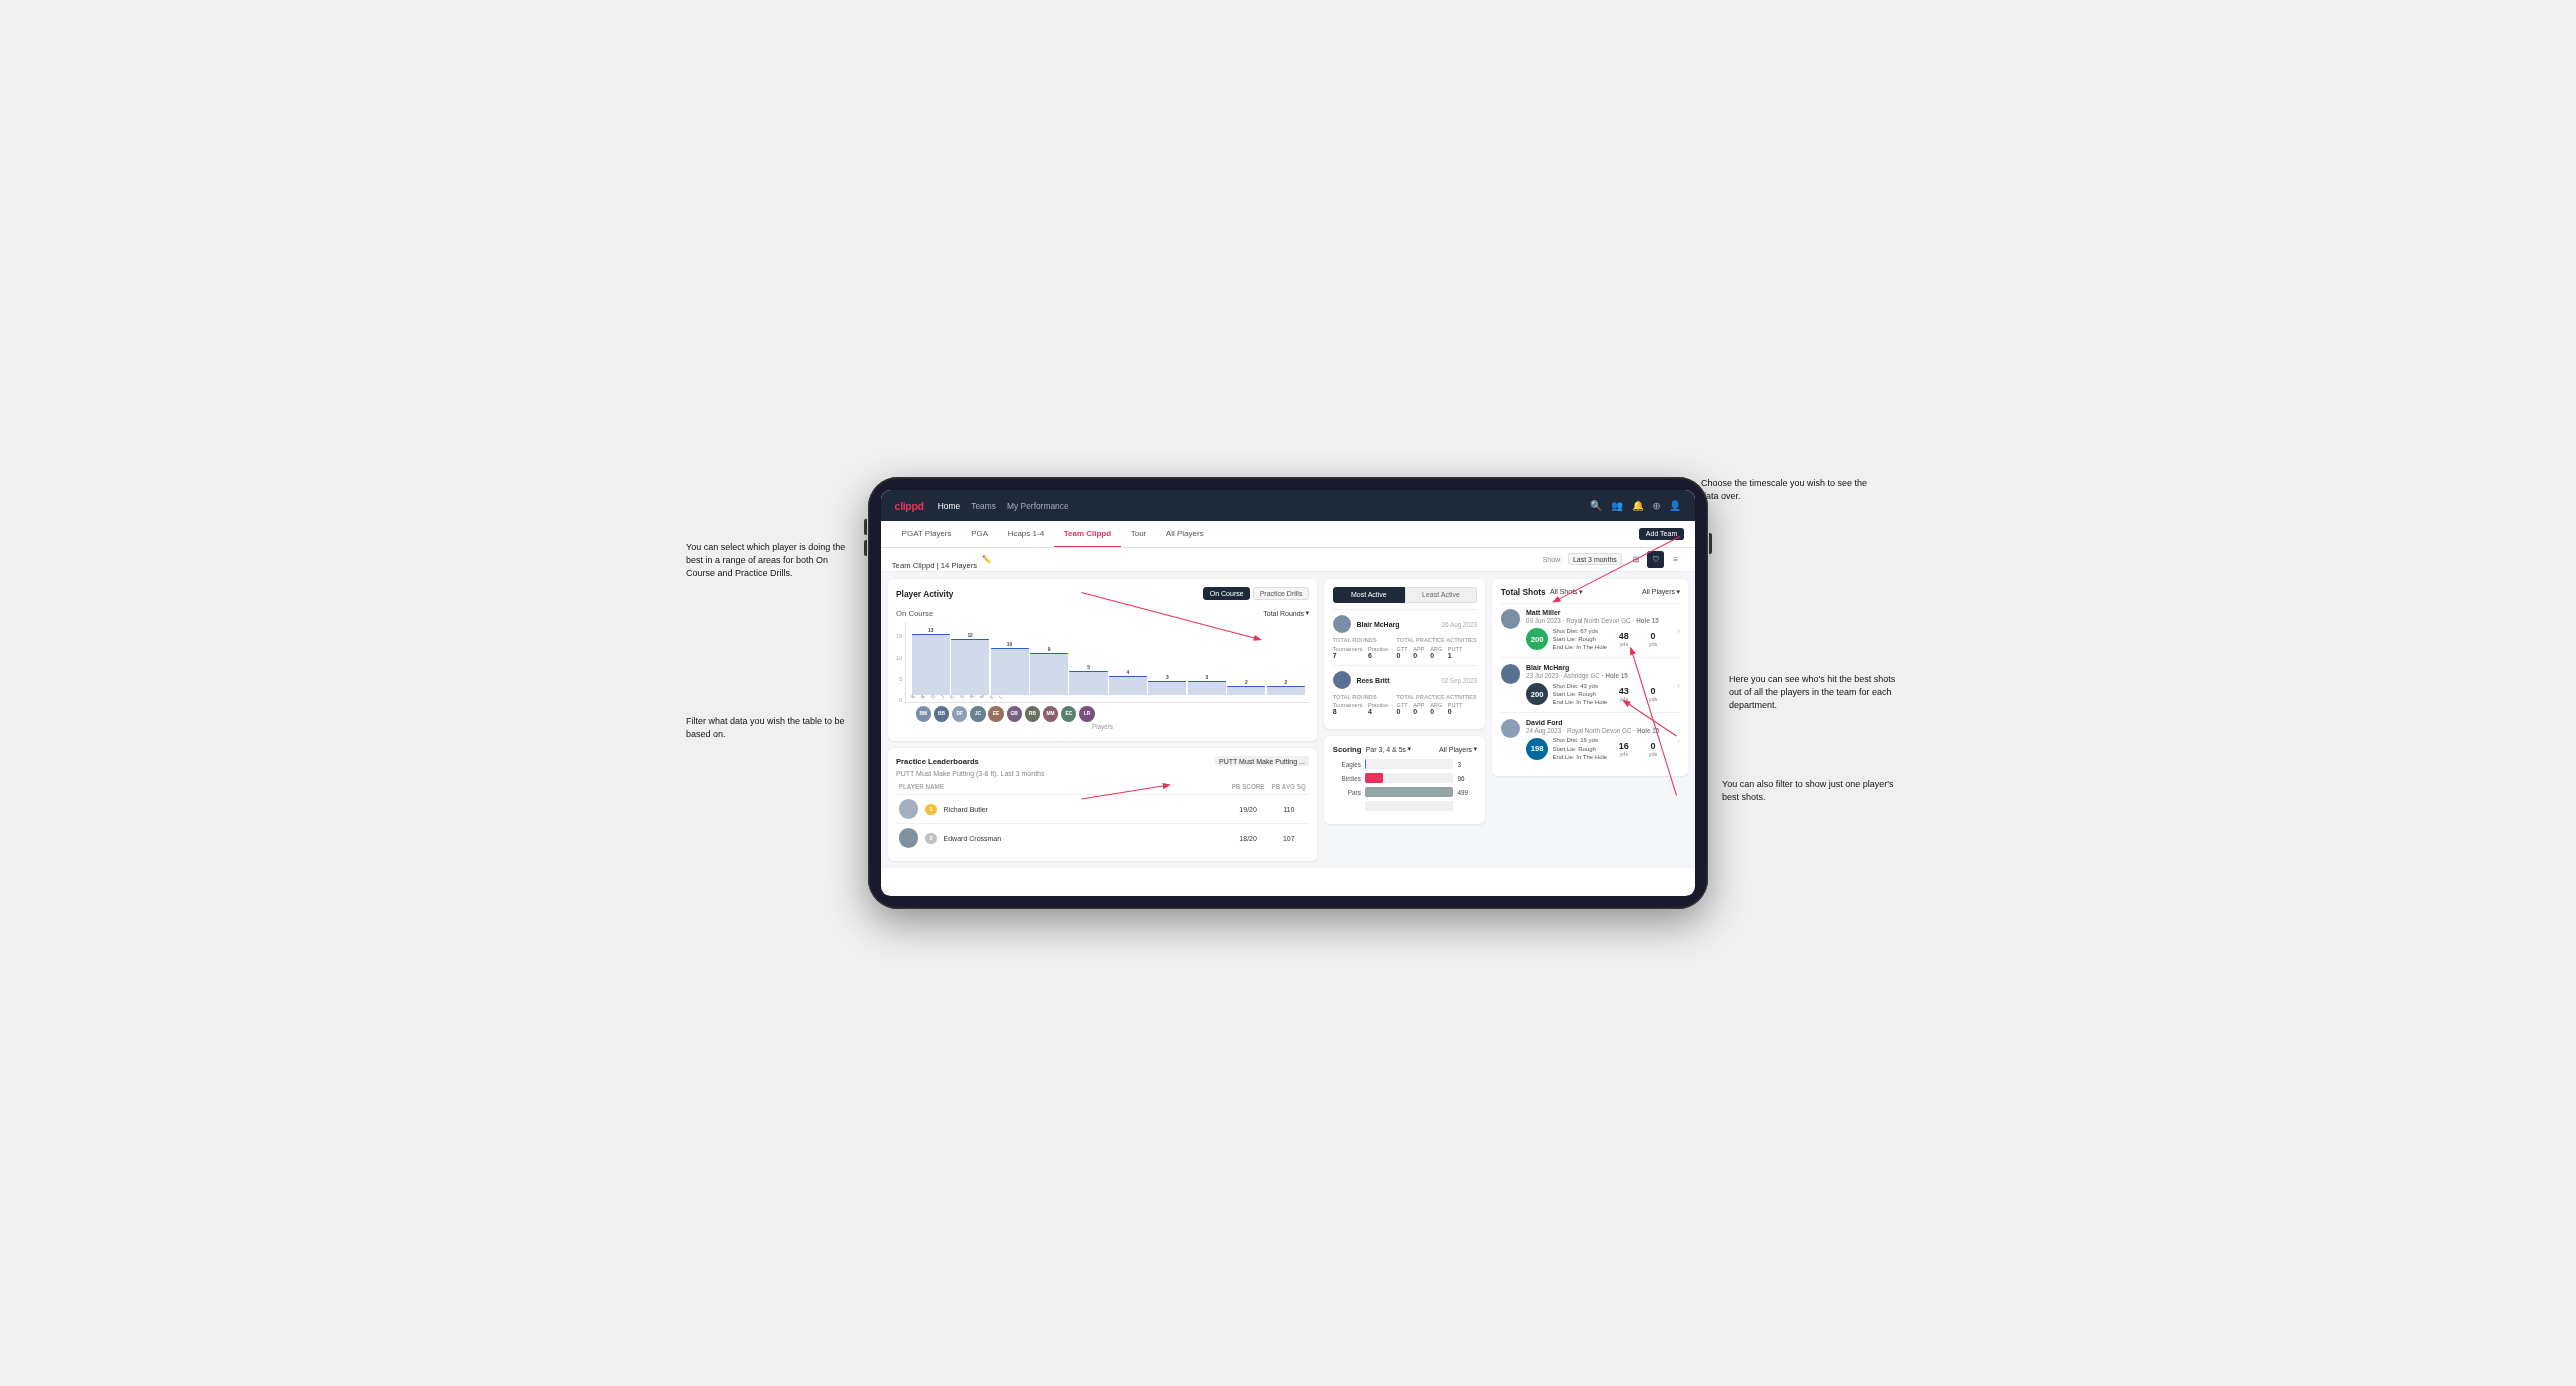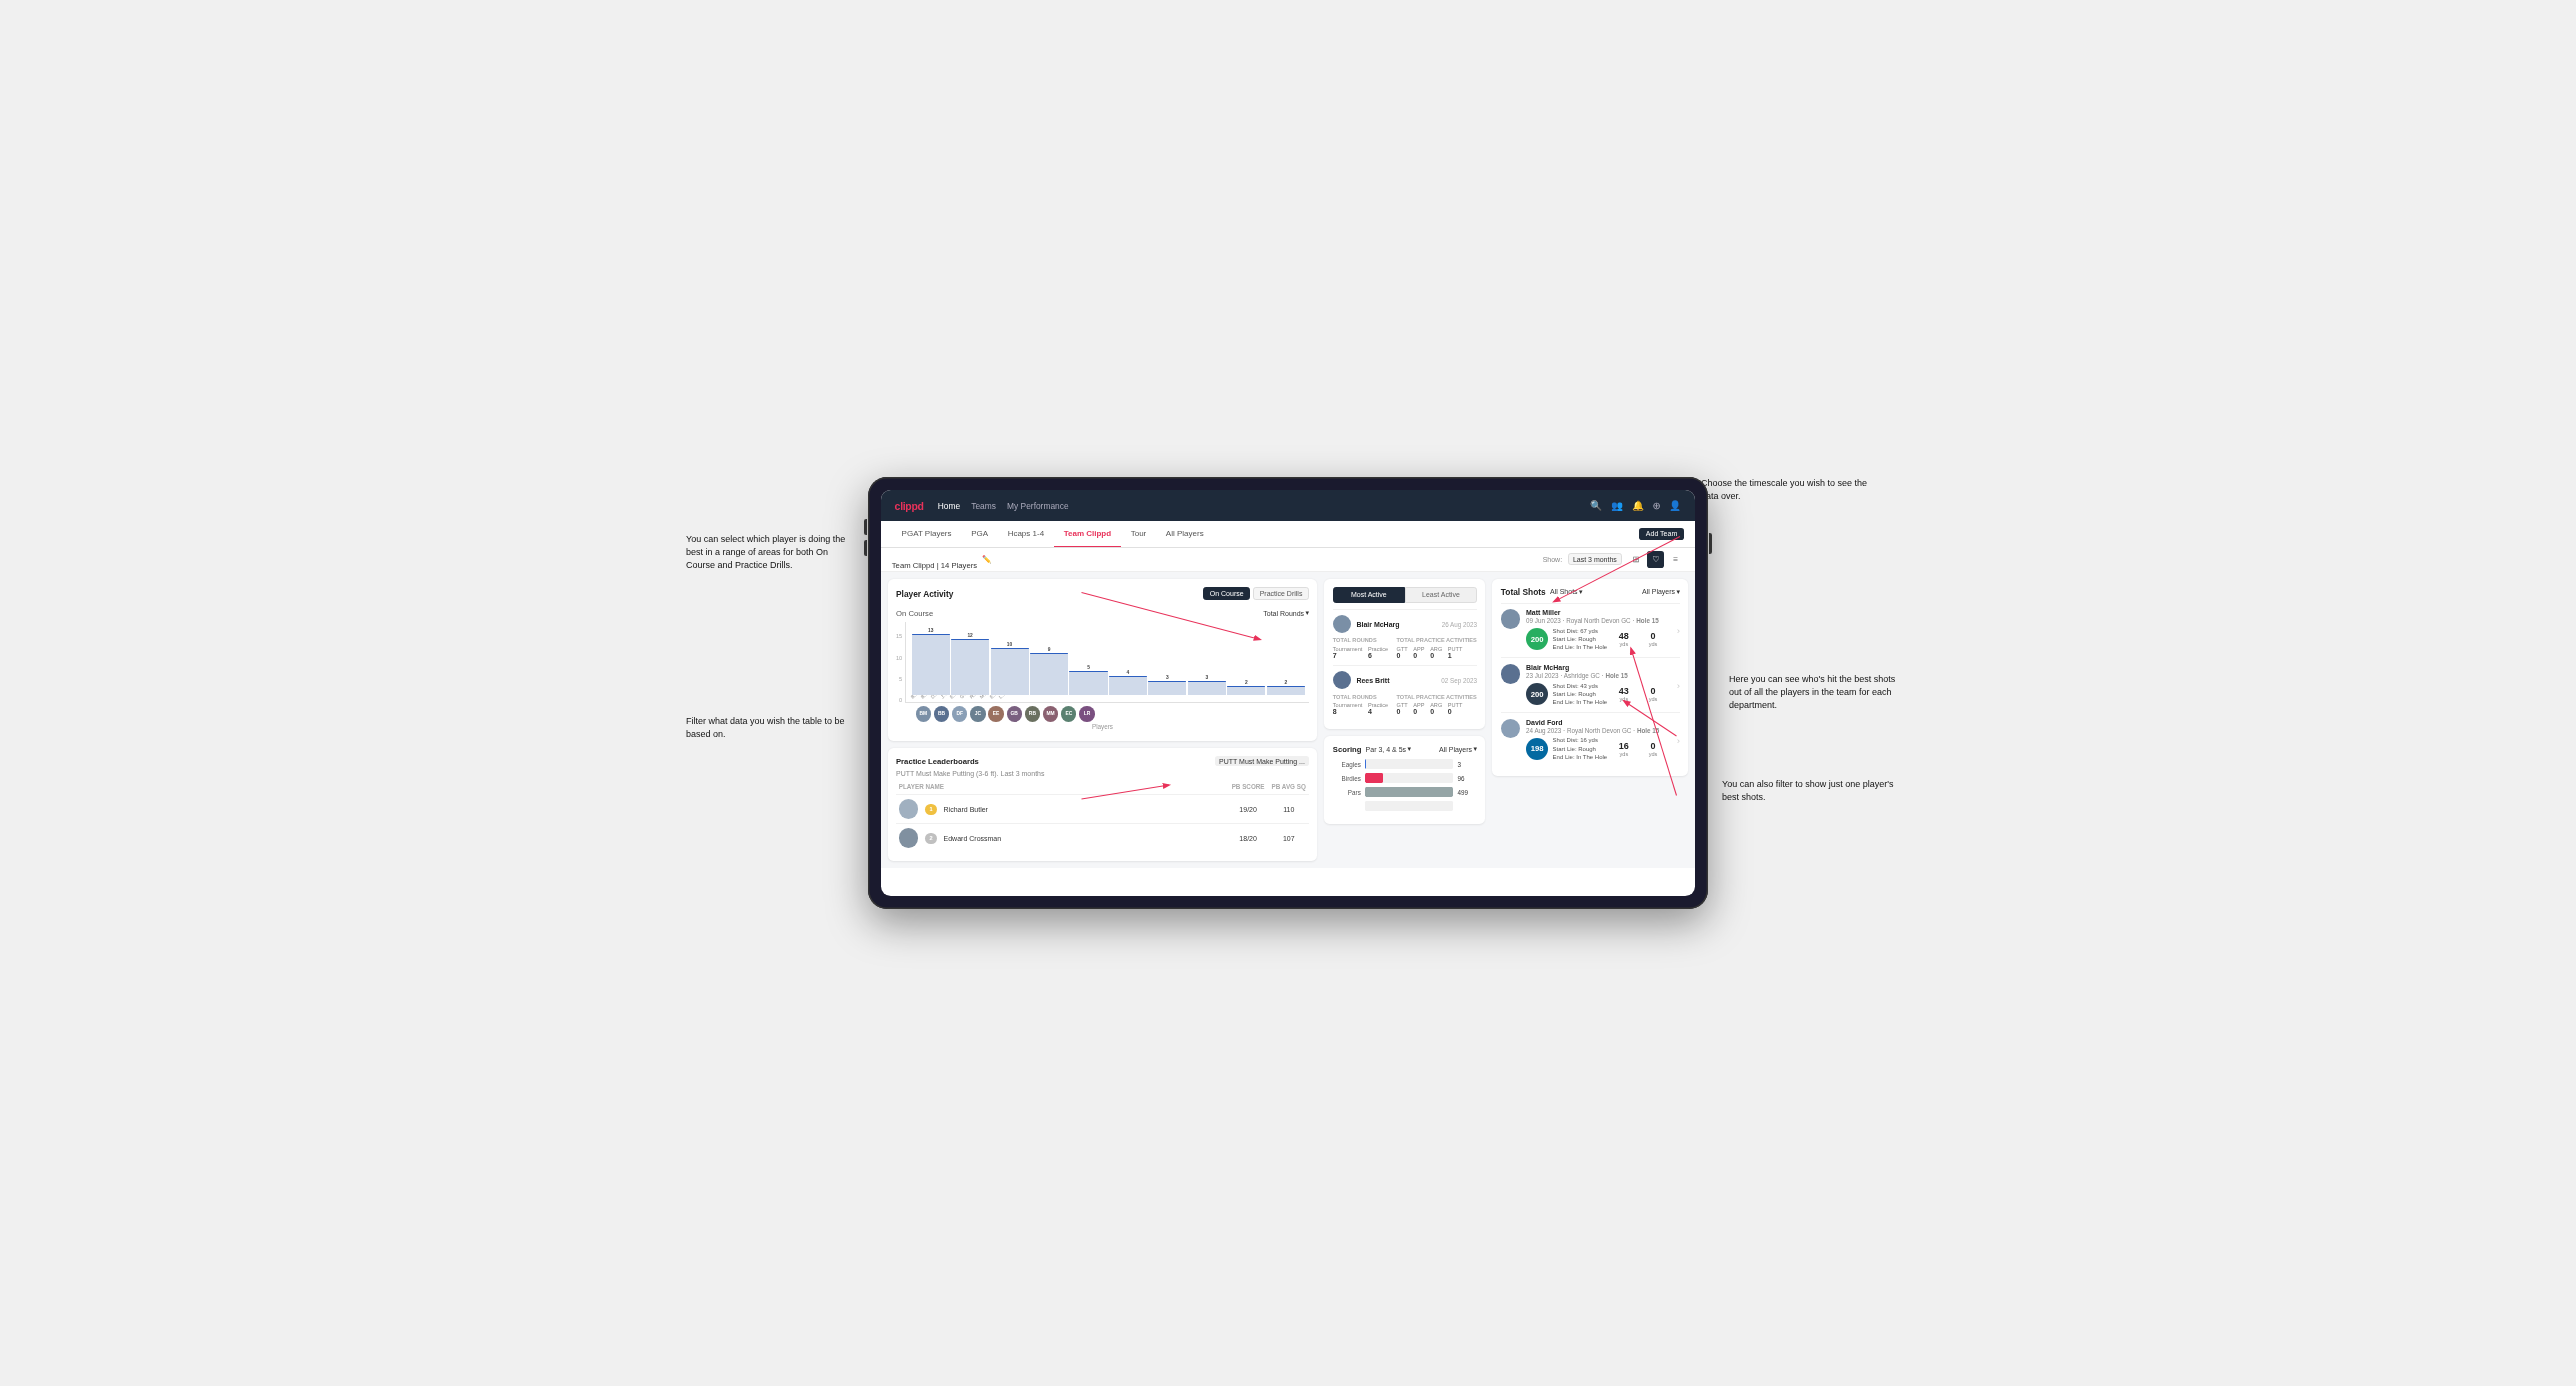--- a/index.html
+++ b/index.html
@@ -28,21 +28,21 @@
     }
 
     .annotation-top-right {
       top: 0;
       right: -168px;
       max-width: 175px;
     }
 
     .annotation-left-top {
       left: -182px;
-      top: 56px;
+      top: 64px;
       max-width: 168px;
     }
 
     .annotation-left-bottom {
       left: -182px;
       top: 238px;
       max-width: 168px;
     }
 
     .annotation-right-mid {
@@ -53,21 +53,21 @@
 
     .annotation-right-bottom {
       right: -196px;
       top: 301px;
       max-width: 182px;
     }
 
     
     .tablet-frame {
       background: #1a1a2e;
-      border-radius: 19px;
+      border-radius: 30px;
       padding: 12.6px;
       box-shadow: 0 14px 42px rgba(0,0,0,0.4), inset 0 0 0 1.4px #333;
       position: relative;
     }
 
     .tablet-screen {
       background: #fff;
       border-radius: 9.8px;
       overflow: hidden;
       min-height: 406px;

